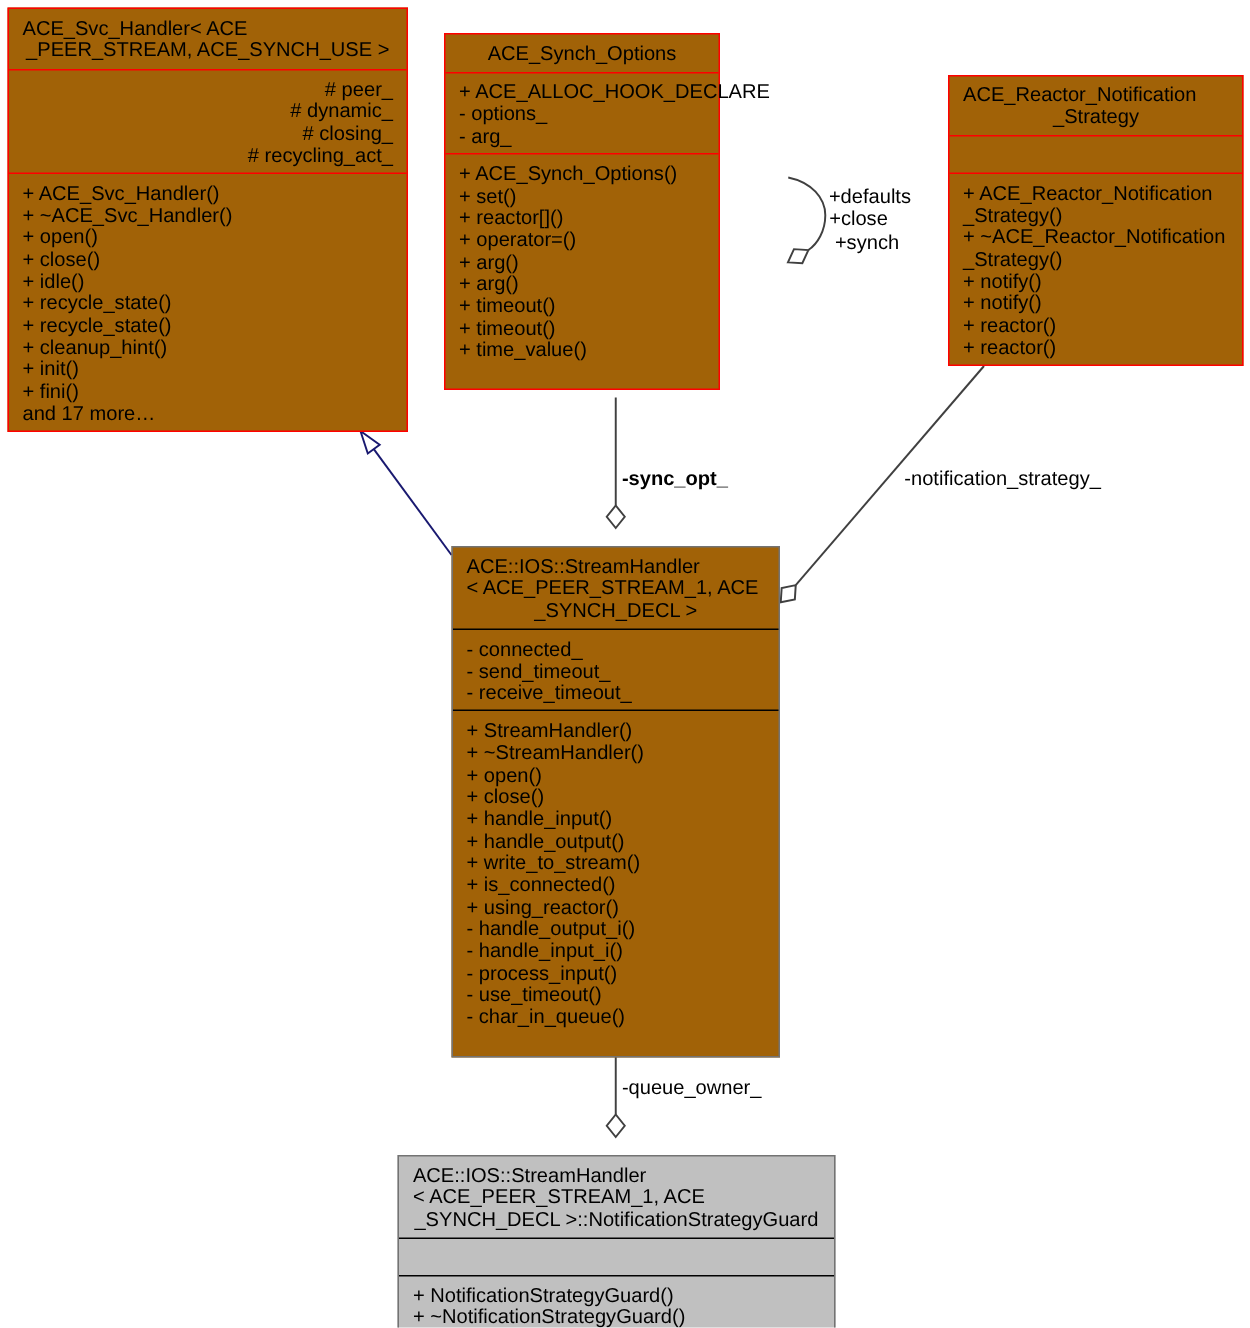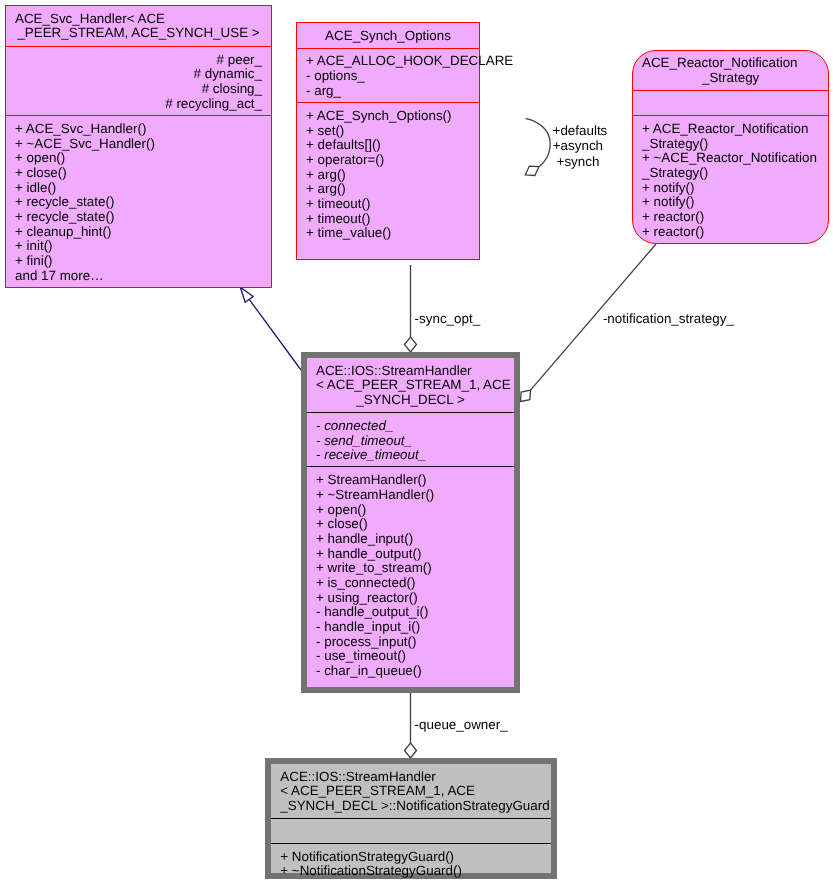--- a/index.html
+++ b/index.html
@@ -6,23 +6,23 @@
   html,body{margin:0;padding:0;background:#ffffff;}
   body{width:833px;height:885px;overflow:hidden;
        -webkit-font-smoothing:antialiased;
        text-rendering:geometricPrecision;
        font-family:"Liberation Sans",sans-serif;
        font-size:13.4px;
        color:#000000;}
   #canvas{position:relative;width:833px;height:885px;}
   svg.edges{position:absolute;left:0;top:0;width:833px;height:885px;overflow:visible;}
 
-  .node{position:absolute;box-sizing:border-box;background:#f0abfc;z-index:2;}
+  .node{position:absolute;box-sizing:border-box;background:#a16207;z-index:2;}
   .node.red{border:1px solid #ff0000;}
-  .node.black{border:6px solid #737373;}
+  .node.black{border:1px solid #737373;margin-top:12px;}
   .node.gray{background:#c0c0c0;}
 
   .compart{box-sizing:border-box;padding:5.8px 0 5px 0;}
   .node.red .compart + .compart{border-top:1px solid #ff0000;}
   .node.black .compart + .compart{border-top:1px solid #000000;}
 
   .ln{white-space:pre;line-height:14.66px;height:14.66px;padding:0 9px;}
   .title .ln:last-child{text-align:center;}
 
   .elabel{position:absolute;white-space:pre;line-height:14.8px;z-index:3;}
@@ -91,31 +91,31 @@
       <div class="ln">ACE_Synch_Options</div>
     </div>
     <div class="compart attrs" style="height:54.6px;">
       <div class="ln">+ ACE_ALLOC_HOOK_DECLARE</div>
       <div class="ln">- options_</div>
       <div class="ln">- arg_</div>
     </div>
     <div class="compart ops">
       <div class="ln">+ ACE_Synch_Options()</div>
       <div class="ln">+ set()</div>
-      <div class="ln">+ defaults[]()</div>
+      <div class="ln">+ reactor[]()</div>
       <div class="ln">+ operator=()</div>
       <div class="ln">+ arg()</div>
       <div class="ln">+ arg()</div>
       <div class="ln">+ timeout()</div>
       <div class="ln">+ timeout()</div>
       <div class="ln">+ time_value()</div>
     </div>
   </div>
 
-  <div class="node red" style="left:632px;top:49.5px;width:197.3px;height:194.5px;border-radius:24px;">
+  <div class="node red" style="left:632px;top:49.5px;width:197.3px;height:194.5px;">
     <div class="compart title" style="height:39.8px;">
       <div class="ln">ACE_Reactor_Notification</div>
       <div class="ln">_Strategy</div>
     </div>
     <div class="compart attrs" style="height:25px;">
       <div class="ln"></div>
     </div>
     <div class="compart ops">
       <div class="ln">+ ACE_Reactor_Notification</div>
       <div class="ln">_Strategy()</div>
@@ -127,21 +127,21 @@
       <div class="ln">+ reactor()</div>
     </div>
   </div>
 
   <div class="node black" style="left:301px;top:352px;width:219px;height:341px;">
     <div class="compart title" style="height:54.3px;">
       <div class="ln">ACE::IOS::StreamHandler</div>
       <div class="ln">&lt; ACE_PEER_STREAM_1, ACE</div>
       <div class="ln">_SYNCH_DECL &gt;</div>
     </div>
-    <div class="compart attrs" style="height:54.2px;font-style:italic;">
+    <div class="compart attrs" style="height:54.2px;">
       <div class="ln">- connected_</div>
       <div class="ln">- send_timeout_</div>
       <div class="ln">- receive_timeout_</div>
     </div>
     <div class="compart ops">
       <div class="ln">+ StreamHandler()</div>
       <div class="ln">+ ~StreamHandler()</div>
       <div class="ln">+ open()</div>
       <div class="ln">+ close()</div>
       <div class="ln">+ handle_input()</div>
@@ -165,20 +165,20 @@
     </div>
     <div class="compart attrs" style="height:24.6px;">
       <div class="ln"></div>
     </div>
     <div class="compart ops">
       <div class="ln">+ NotificationStrategyGuard()</div>
       <div class="ln">+ ~NotificationStrategyGuard()</div>
     </div>
   </div>
 
-  <div class="elabel" style="left:414.6px;top:311.8px;">-sync_opt_</div>
+  <div class="elabel" style="left:414.6px;top:311.8px;font-weight:bold;">-sync_opt_</div>
   <div class="elabel" style="left:602.9px;top:311.8px;">-notification_strategy_</div>
   <div class="elabel" style="left:414.6px;top:717.8px;">-queue_owner_</div>
   <div class="elabel" style="left:552.6px;top:124.2px;">+defaults</div>
-  <div class="elabel" style="left:552.8px;top:139.3px;">+asynch</div>
+  <div class="elabel" style="left:552.8px;top:139.3px;">+close</div>
   <div class="elabel" style="left:556.6px;top:154.5px;">+synch</div>
 
 </div>
 
 </body></html>

